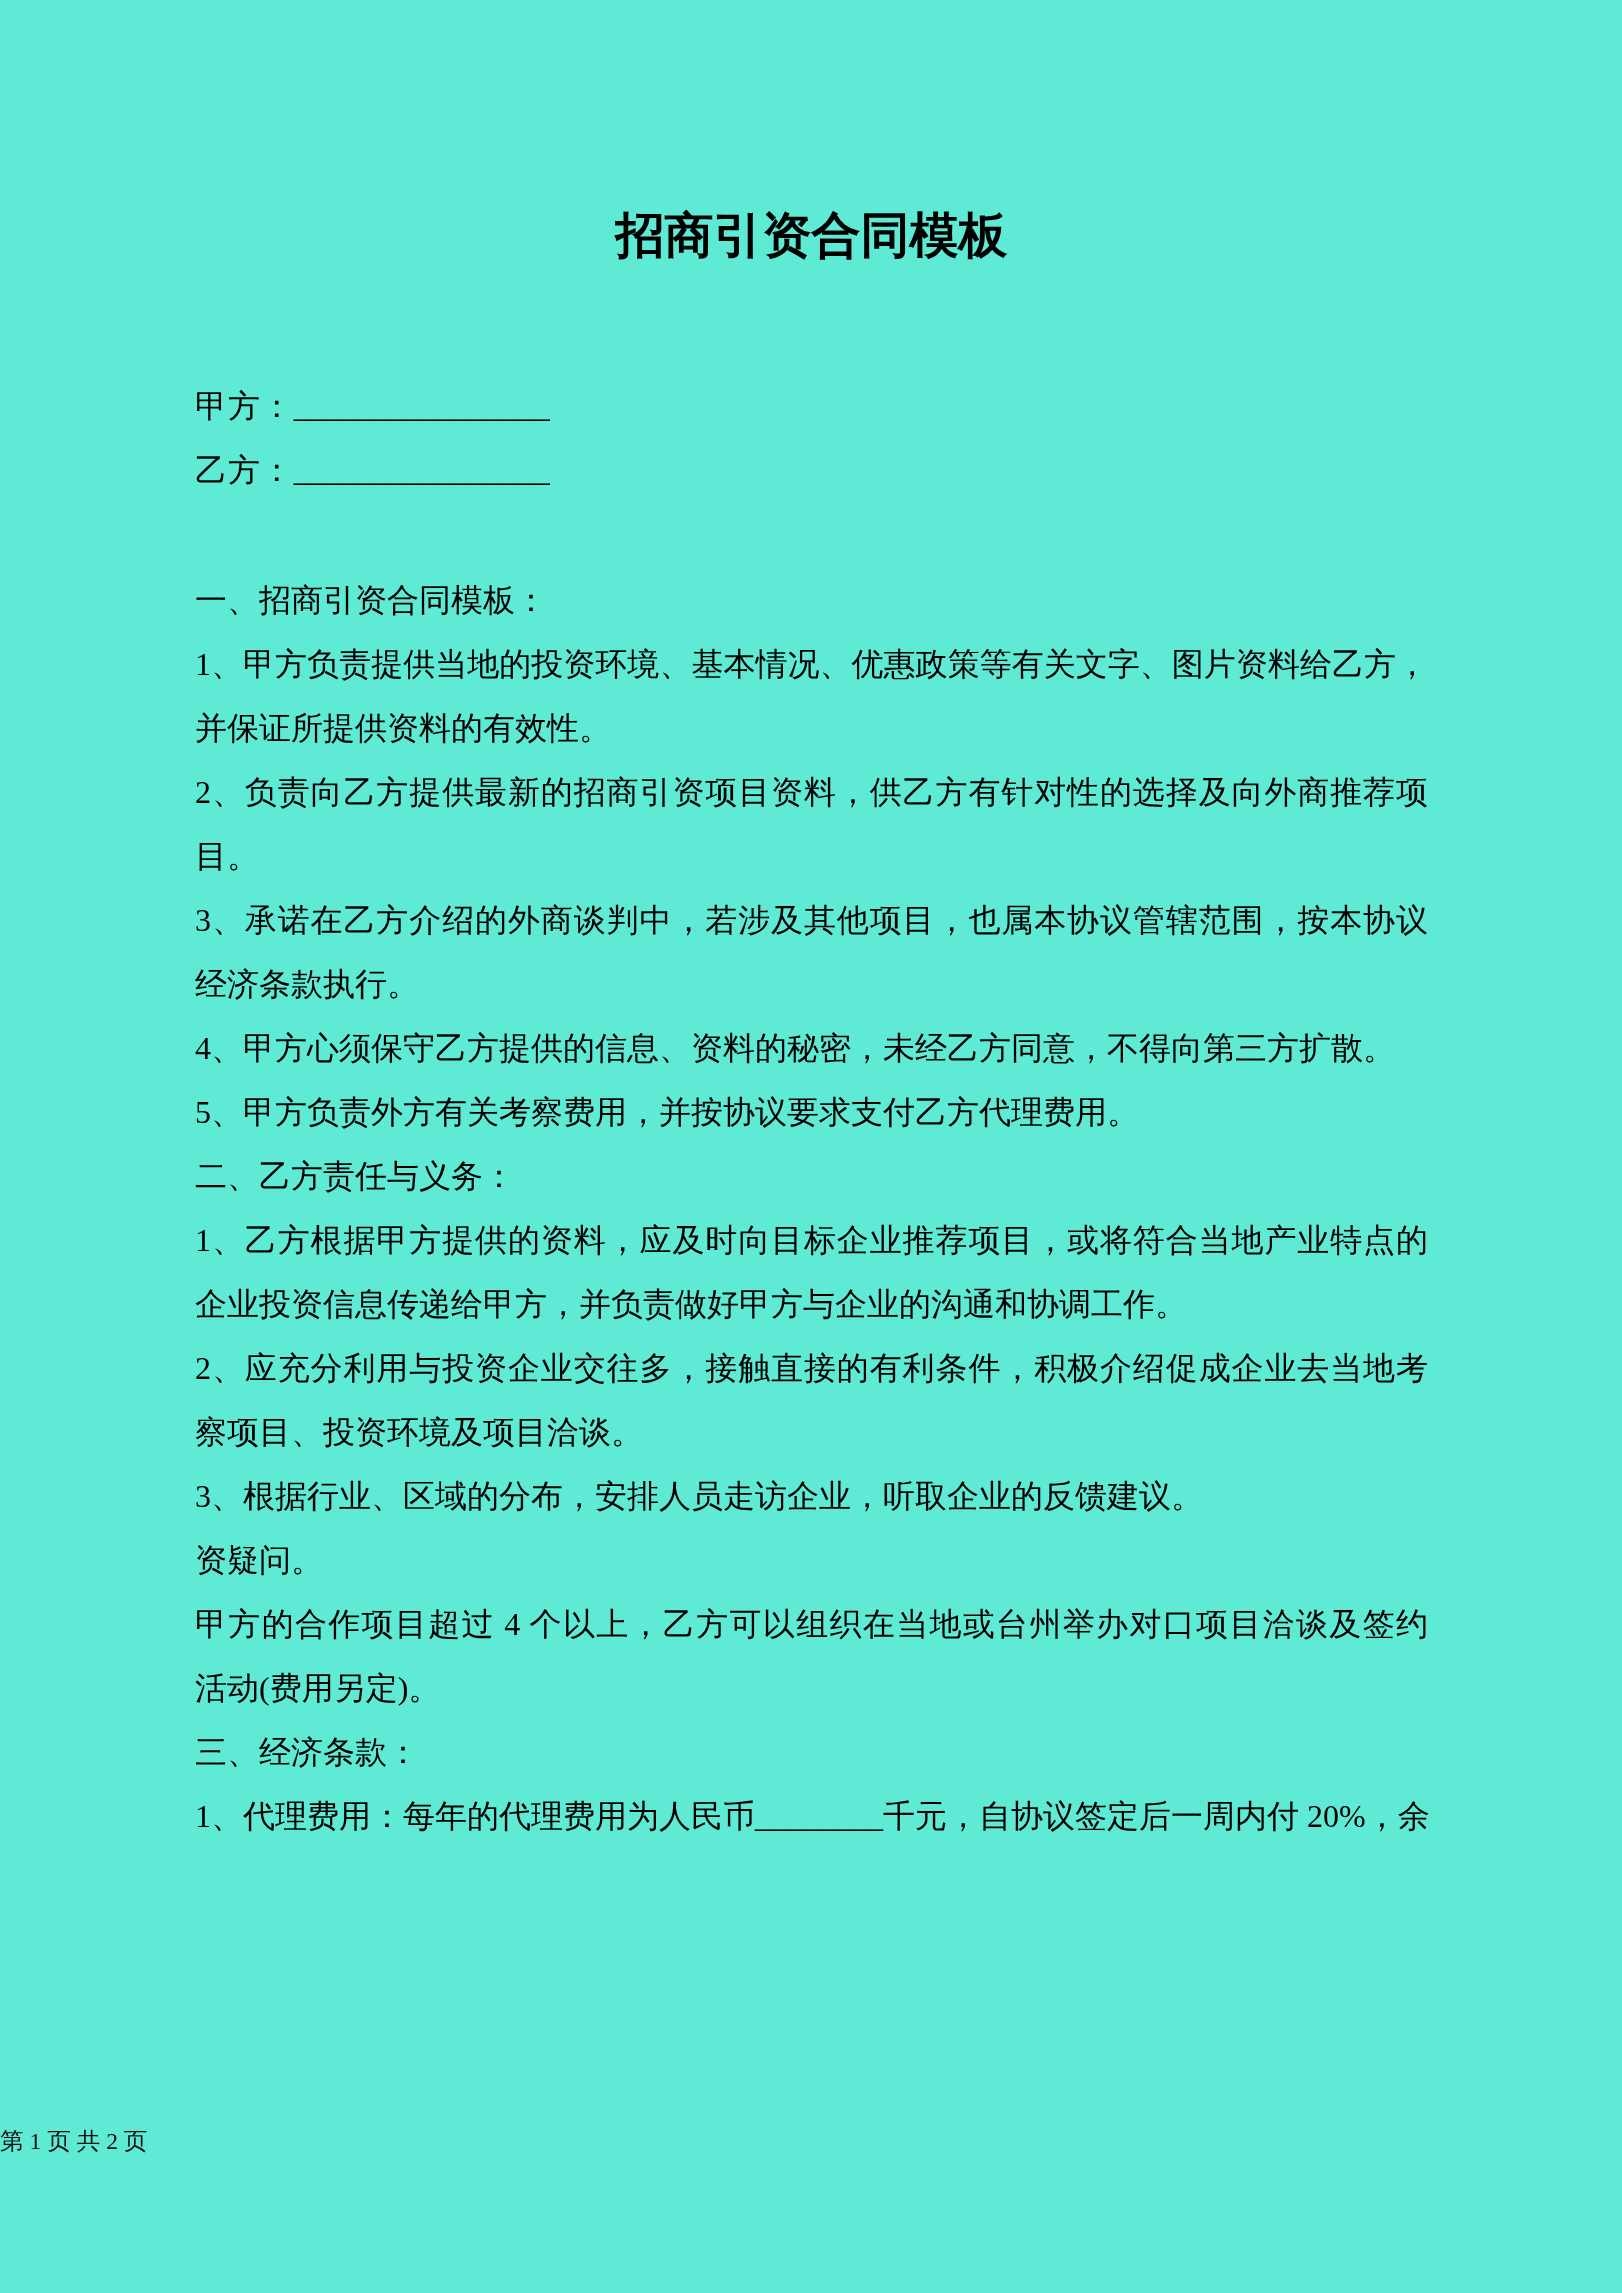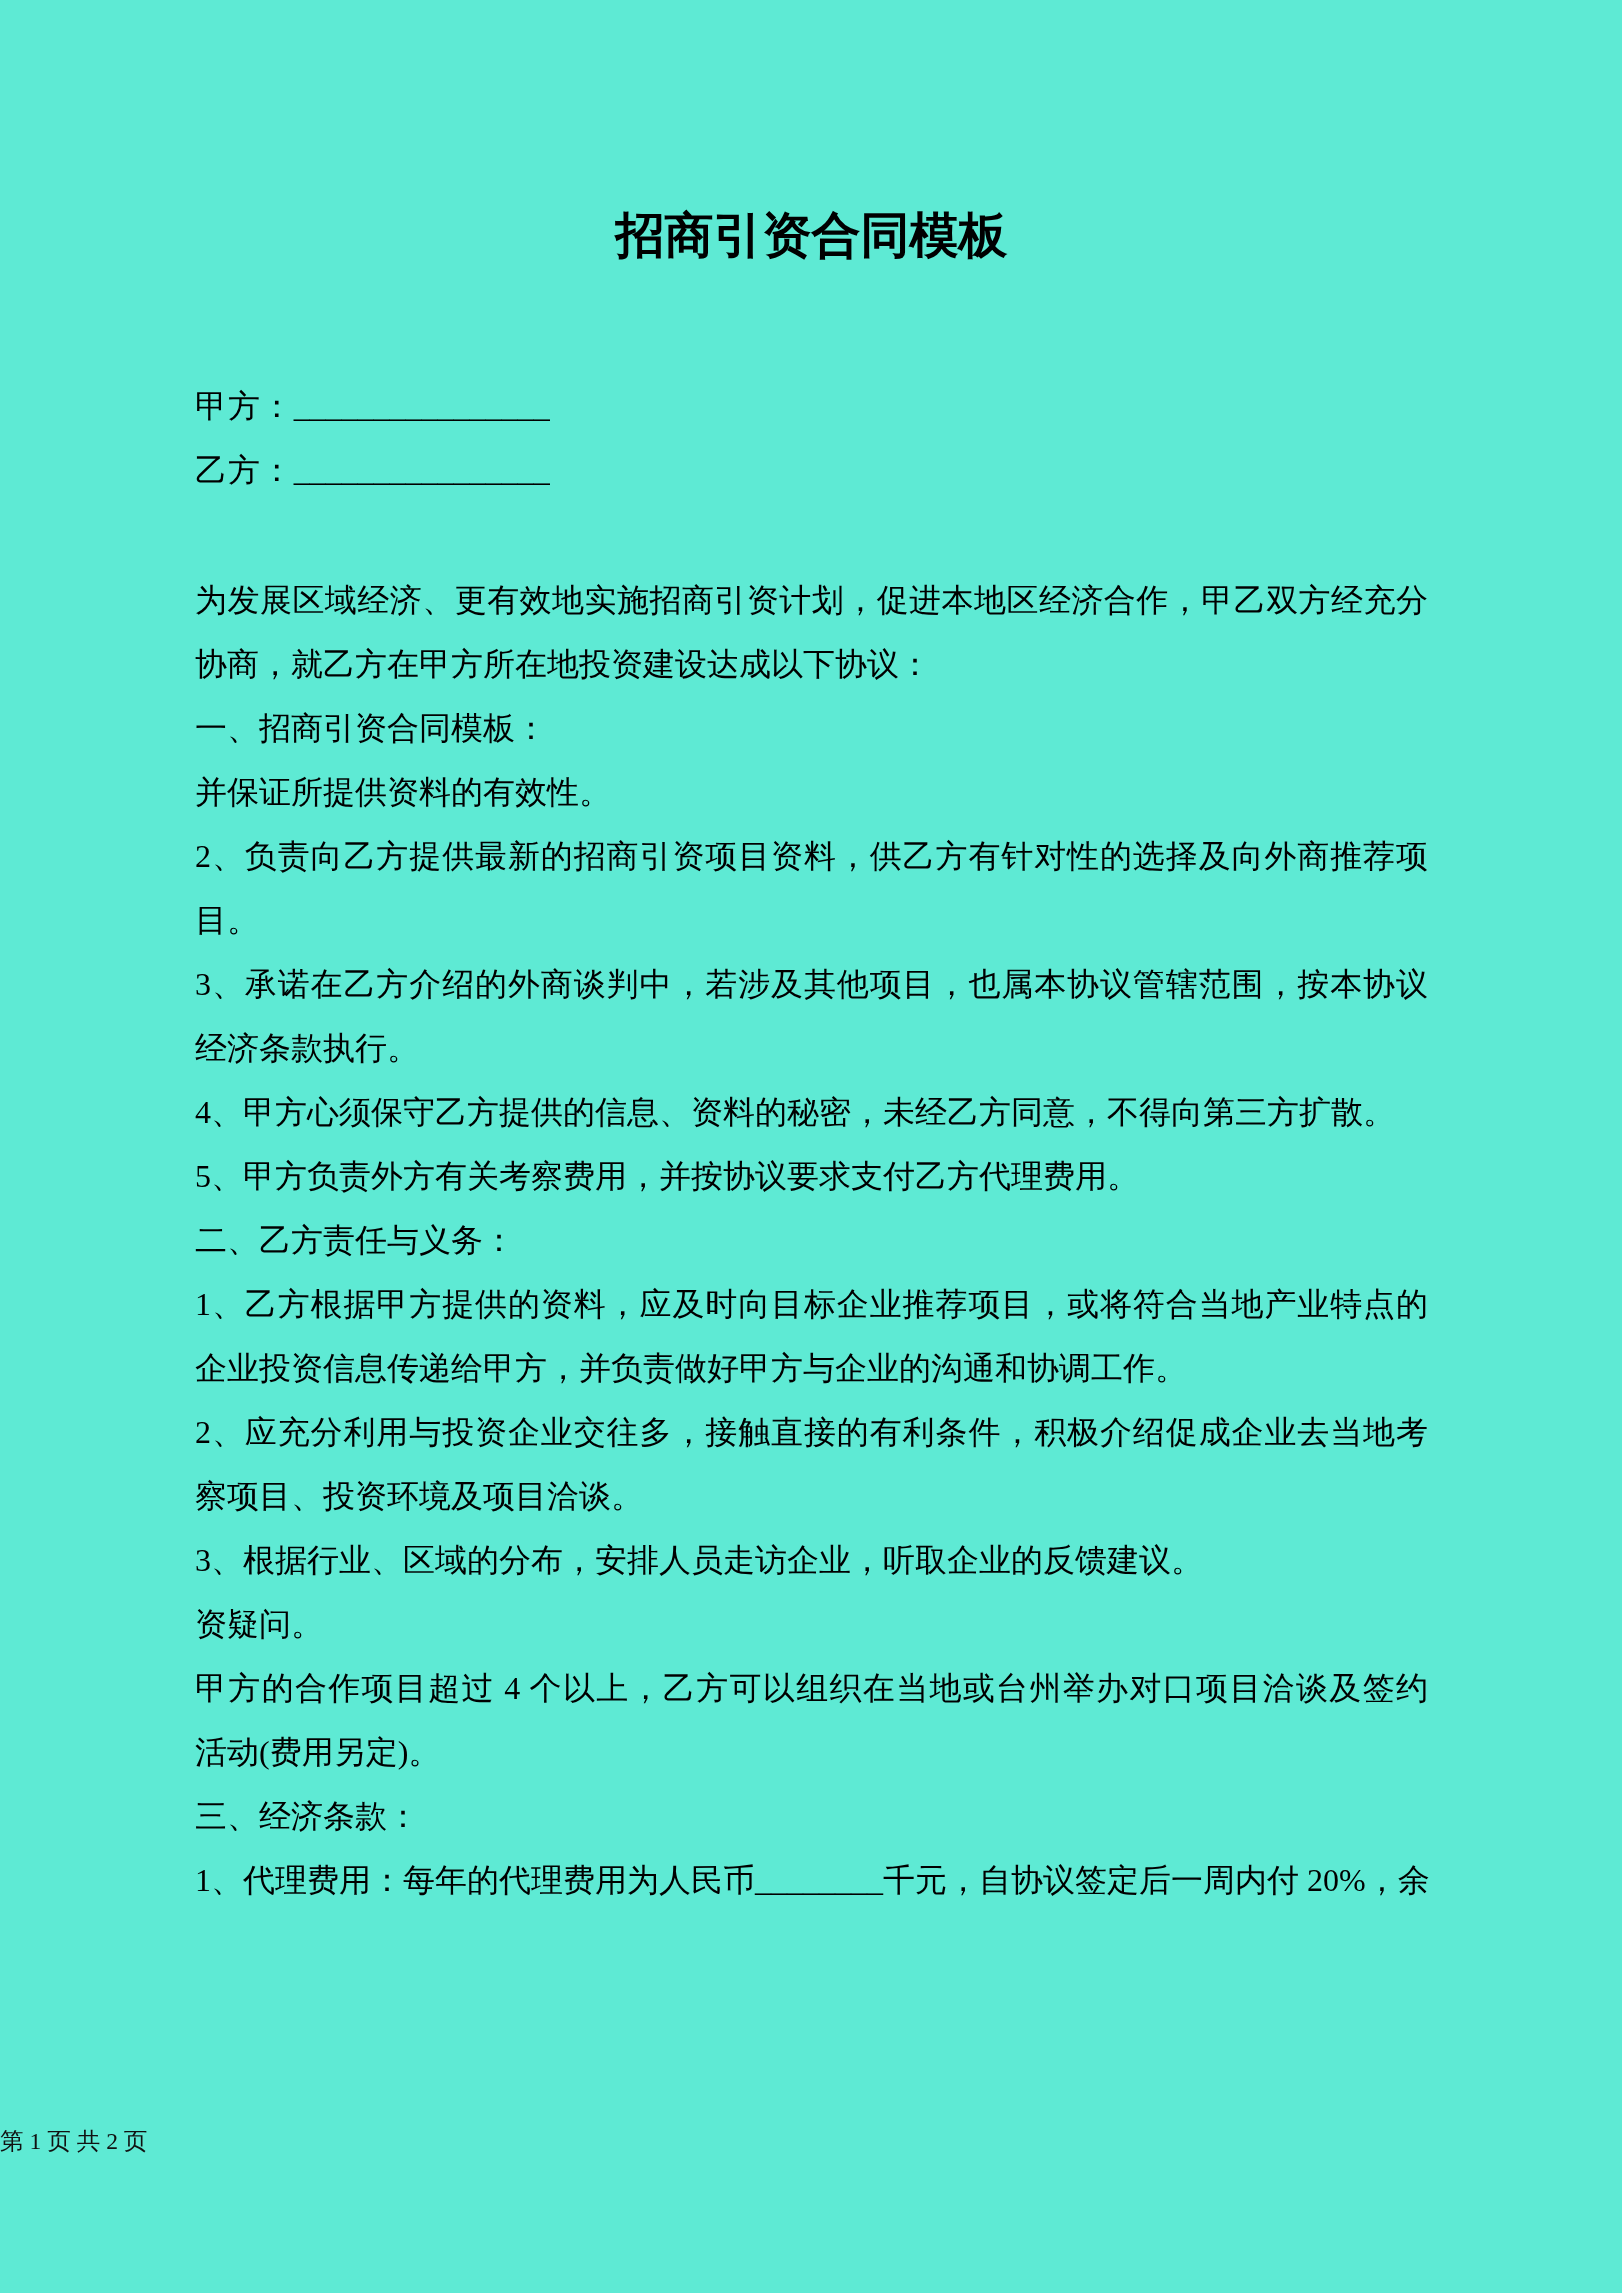--- a/index.html
+++ b/index.html
@@ -77,27 +77,24 @@
   <div class="inner">
     <h1 class="doc-title">招商引资合同模板</h1>
 
     <div class="parties">
         <div class="party-line"><span class="party-label">甲方：</span><span class="party-blank">________________</span></div>
         <div class="party-line"><span class="party-label">乙方：</span><span class="party-blank">________________</span></div>
       </div>
 
     <div class="contract-body">
         <div class="para">
-          <div class="ln fill">为发展区域经济、更有效地实施招商引资计划，促进本地区经济合作，甲乙双方经充分</div>
-          <div class="ln">协商，就乙方在甲方所在地投资建设达成以下协议：</div>
-        </div>
-        <div class="para">
           <div class="ln">一、招商引资合同模板：</div>
         </div>
         <div class="para">
+          <div class="ln fill">1、甲方负责提供当地的投资环境、基本情况、优惠政策等有关文字、图片资料给乙方，</div>
           <div class="ln">并保证所提供资料的有效性。</div>
         </div>
         <div class="para">
           <div class="ln fill">2、负责向乙方提供最新的招商引资项目资料，供乙方有针对性的选择及向外商推荐项</div>
           <div class="ln">目。</div>
         </div>
         <div class="para">
           <div class="ln fill">3、承诺在乙方介绍的外商谈判中，若涉及其他项目，也属本协议管辖范围，按本协议</div>
           <div class="ln">经济条款执行。</div>
         </div>

